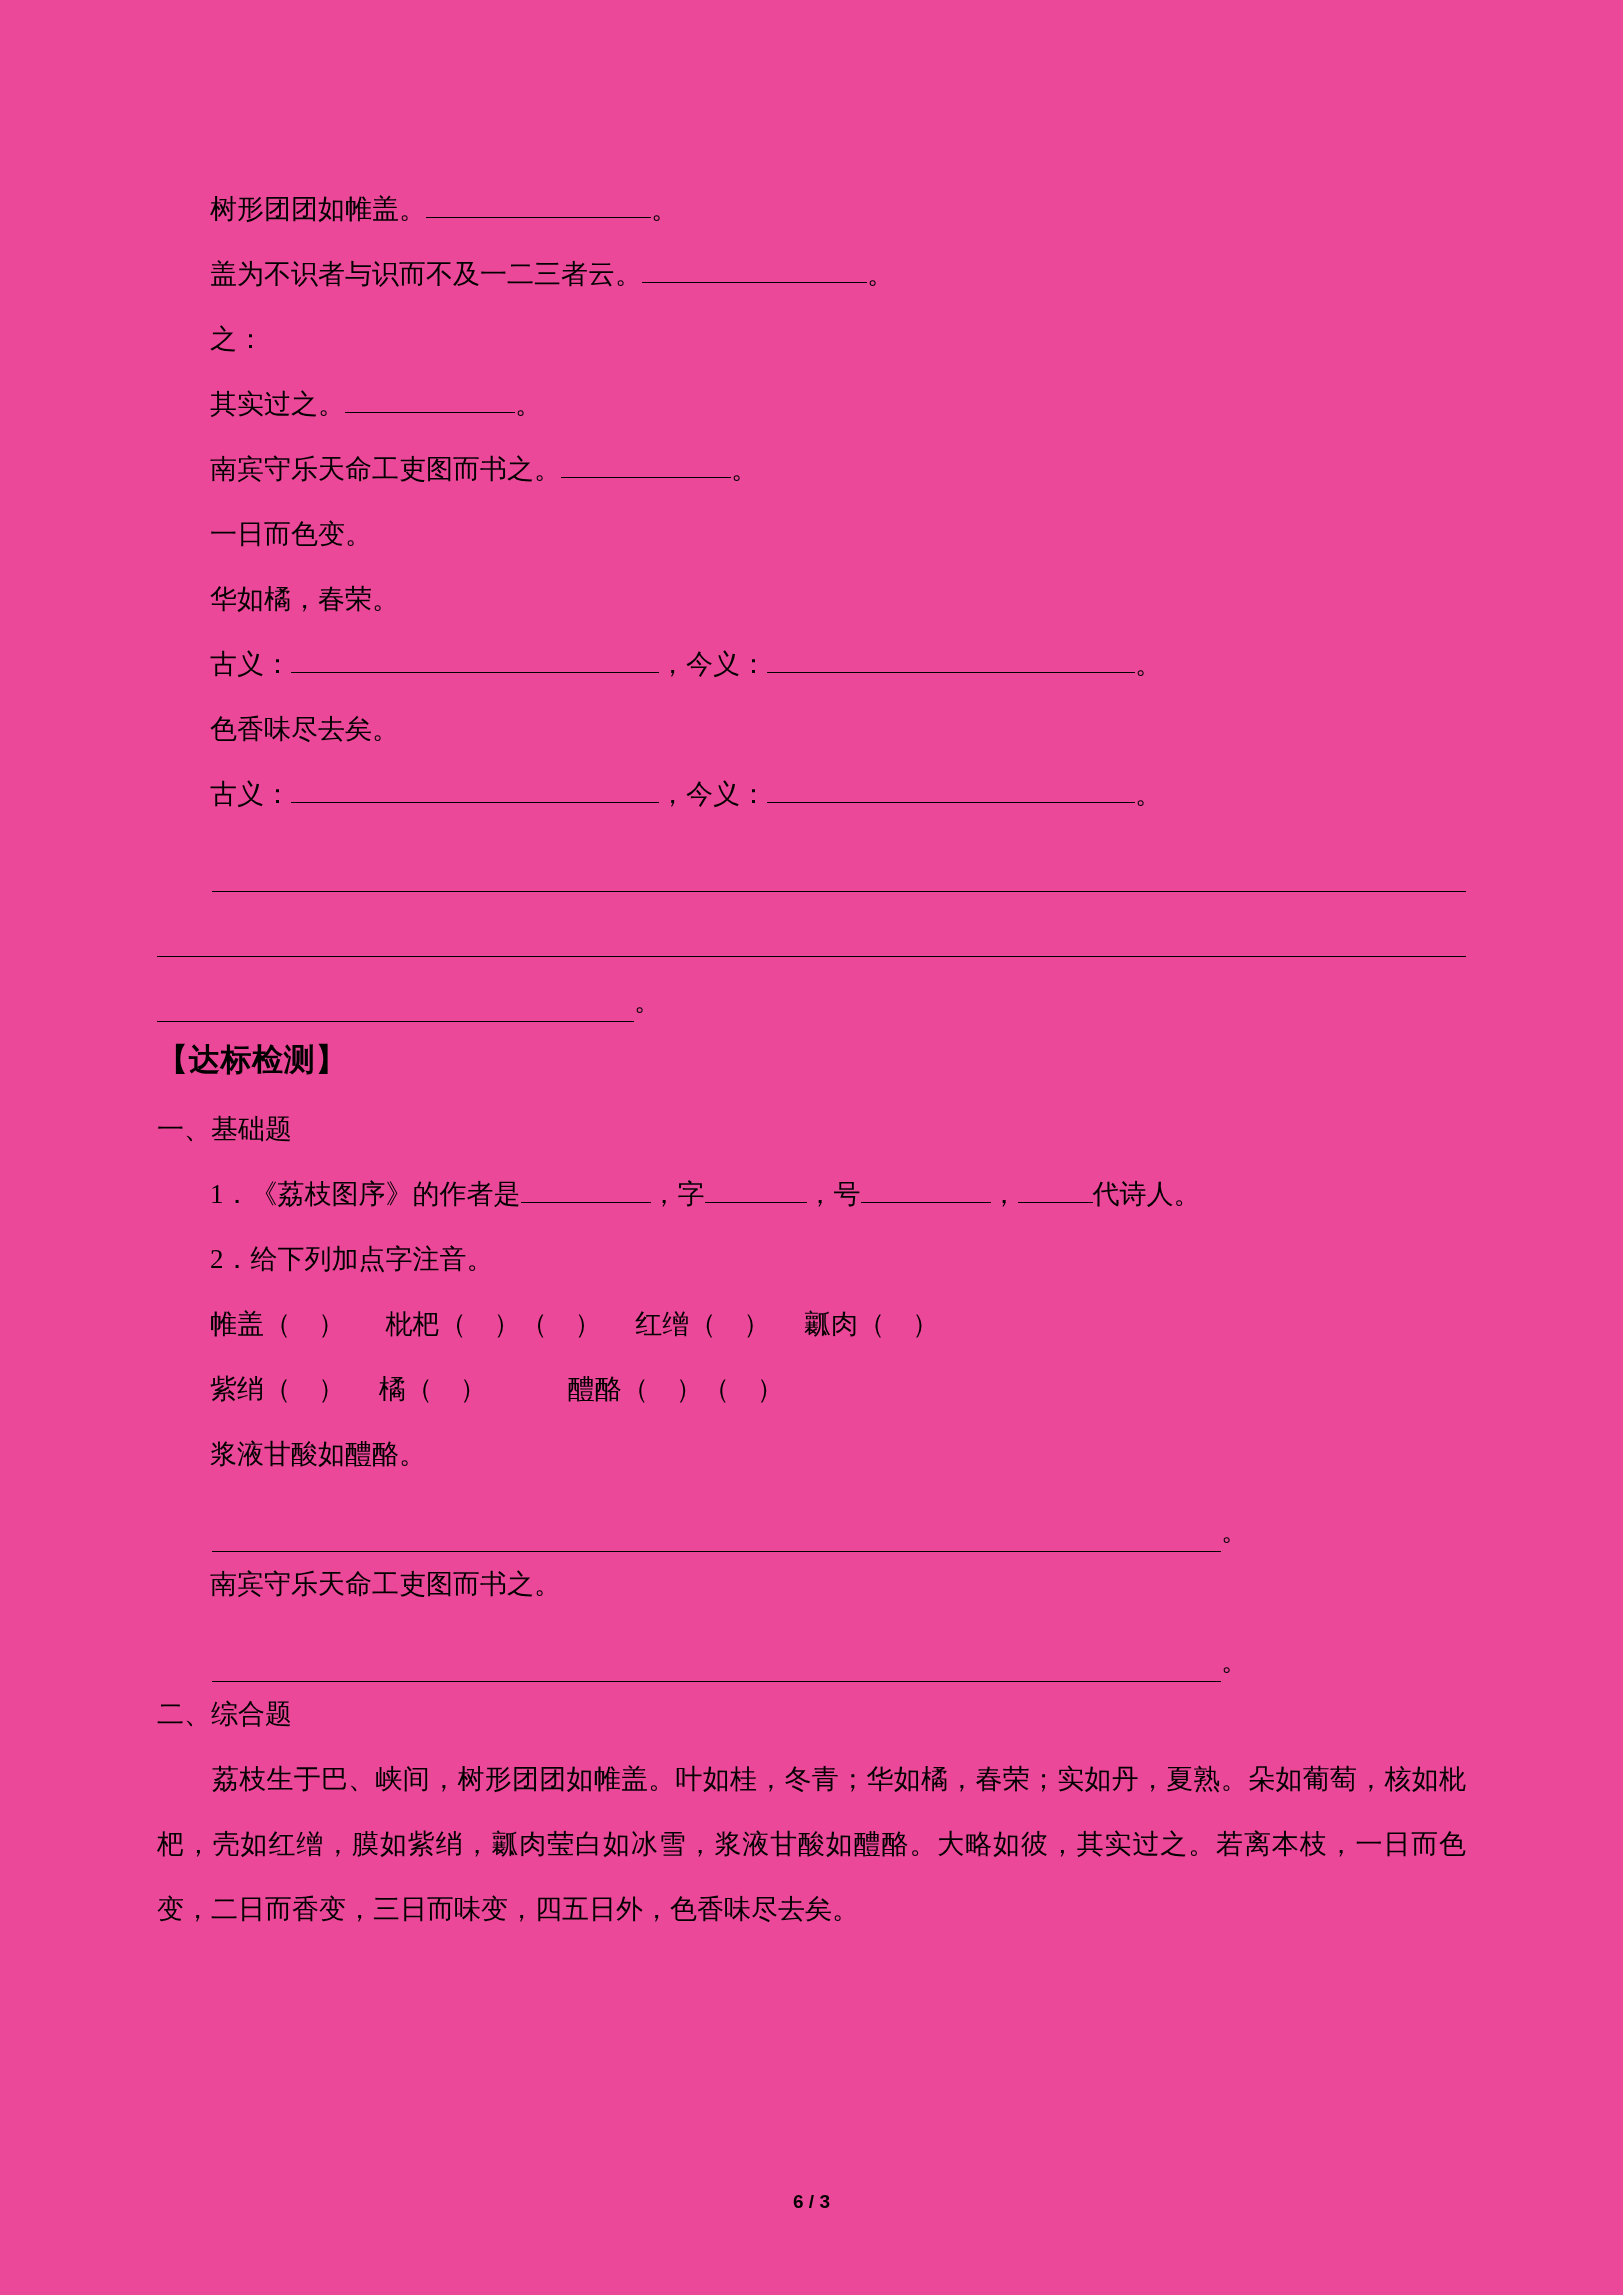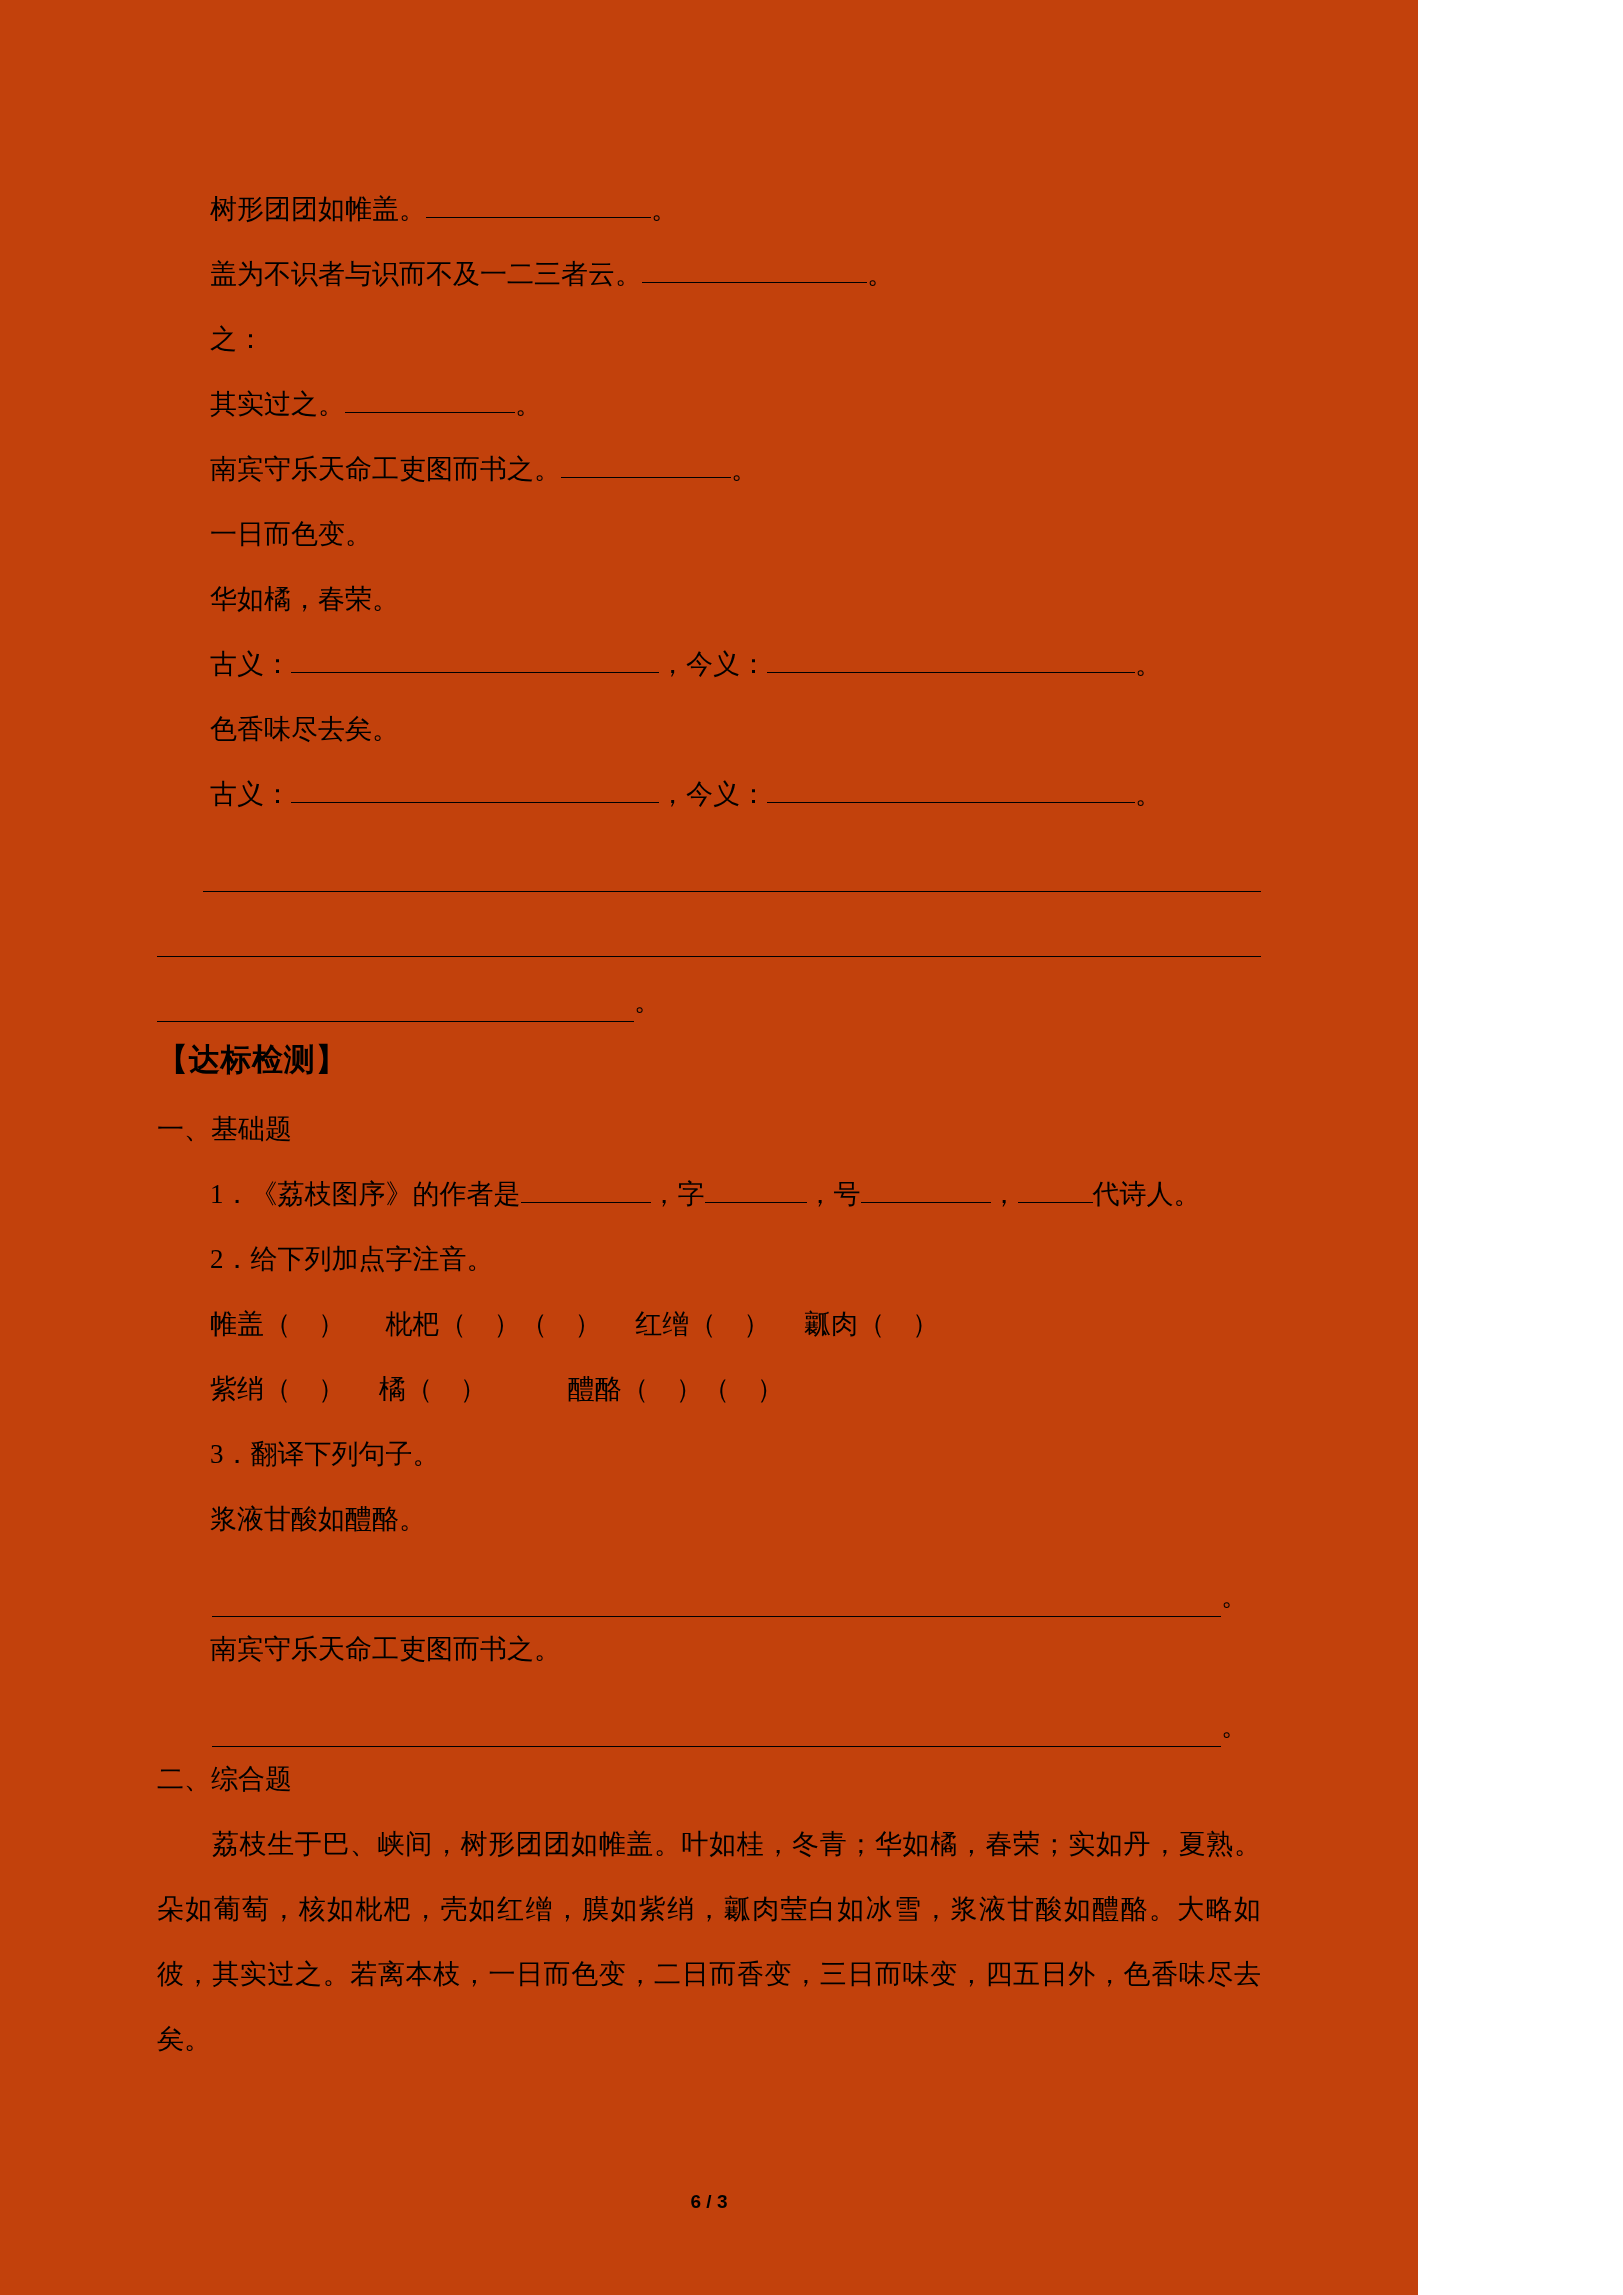--- a/index.html
+++ b/index.html
@@ -5,26 +5,26 @@
   html, body {
     margin: 0;
     padding: 0;
     background: #ffffff;
   }
   body {
     font-family: "Liberation Serif", "DejaVu Serif", serif;
     color: #000000;
   }
   .page {
-    width: 1418px;
+    width: 1623px;
     height: 2295px;
     box-sizing: border-box;
     padding: 177px 157px 41px 157px;
     position: relative;
-    background: #c2410c;
+    background: #ec4899;
   }
   .line {
     font-size: 27px;
     line-height: 65px;
     white-space: pre-wrap;
   }
   .indent1 { padding-left: 53px; }
   .para {
     font-size: 27px;
     line-height: 65px;
@@ -137,21 +137,20 @@
   <div class="sub-title">一、基础题</div>
 
   <div class="item"><span>1．《荔枝图序》的作者是</span><span class="blank b-md"></span><span>，字</span><span class="blank b-sm"></span><span>，号</span><span class="blank b-md"></span><span>，</span><span class="blank b-xs"></span><span>代诗人。</span></div>
 
   <div class="item">2．给下列加点字注音。</div>
 
   <div class="pinyin-row">帷盖（    ）      枇杷（    ）（    ）     红缯（    ）     瓤肉（    ）</div>
 
   <div class="pinyin-row">紫绡（    ）     橘（    ）            醴酪（    ）（    ）</div>
 
-  <div class="item">3．翻译下列句子。</div>
 
   <div class="item">浆液甘酸如醴酪。</div>
 
   <div class="rule-row">
     <div class="seg" style="width:55px; border-bottom:none;"></div>
     <div class="seg" style="width:1009px;"></div>
     <div style="font-size:27px; line-height:42px;">。</div>
   </div>
 
   <div class="item">南宾守乐天命工吏图而书之。</div>

